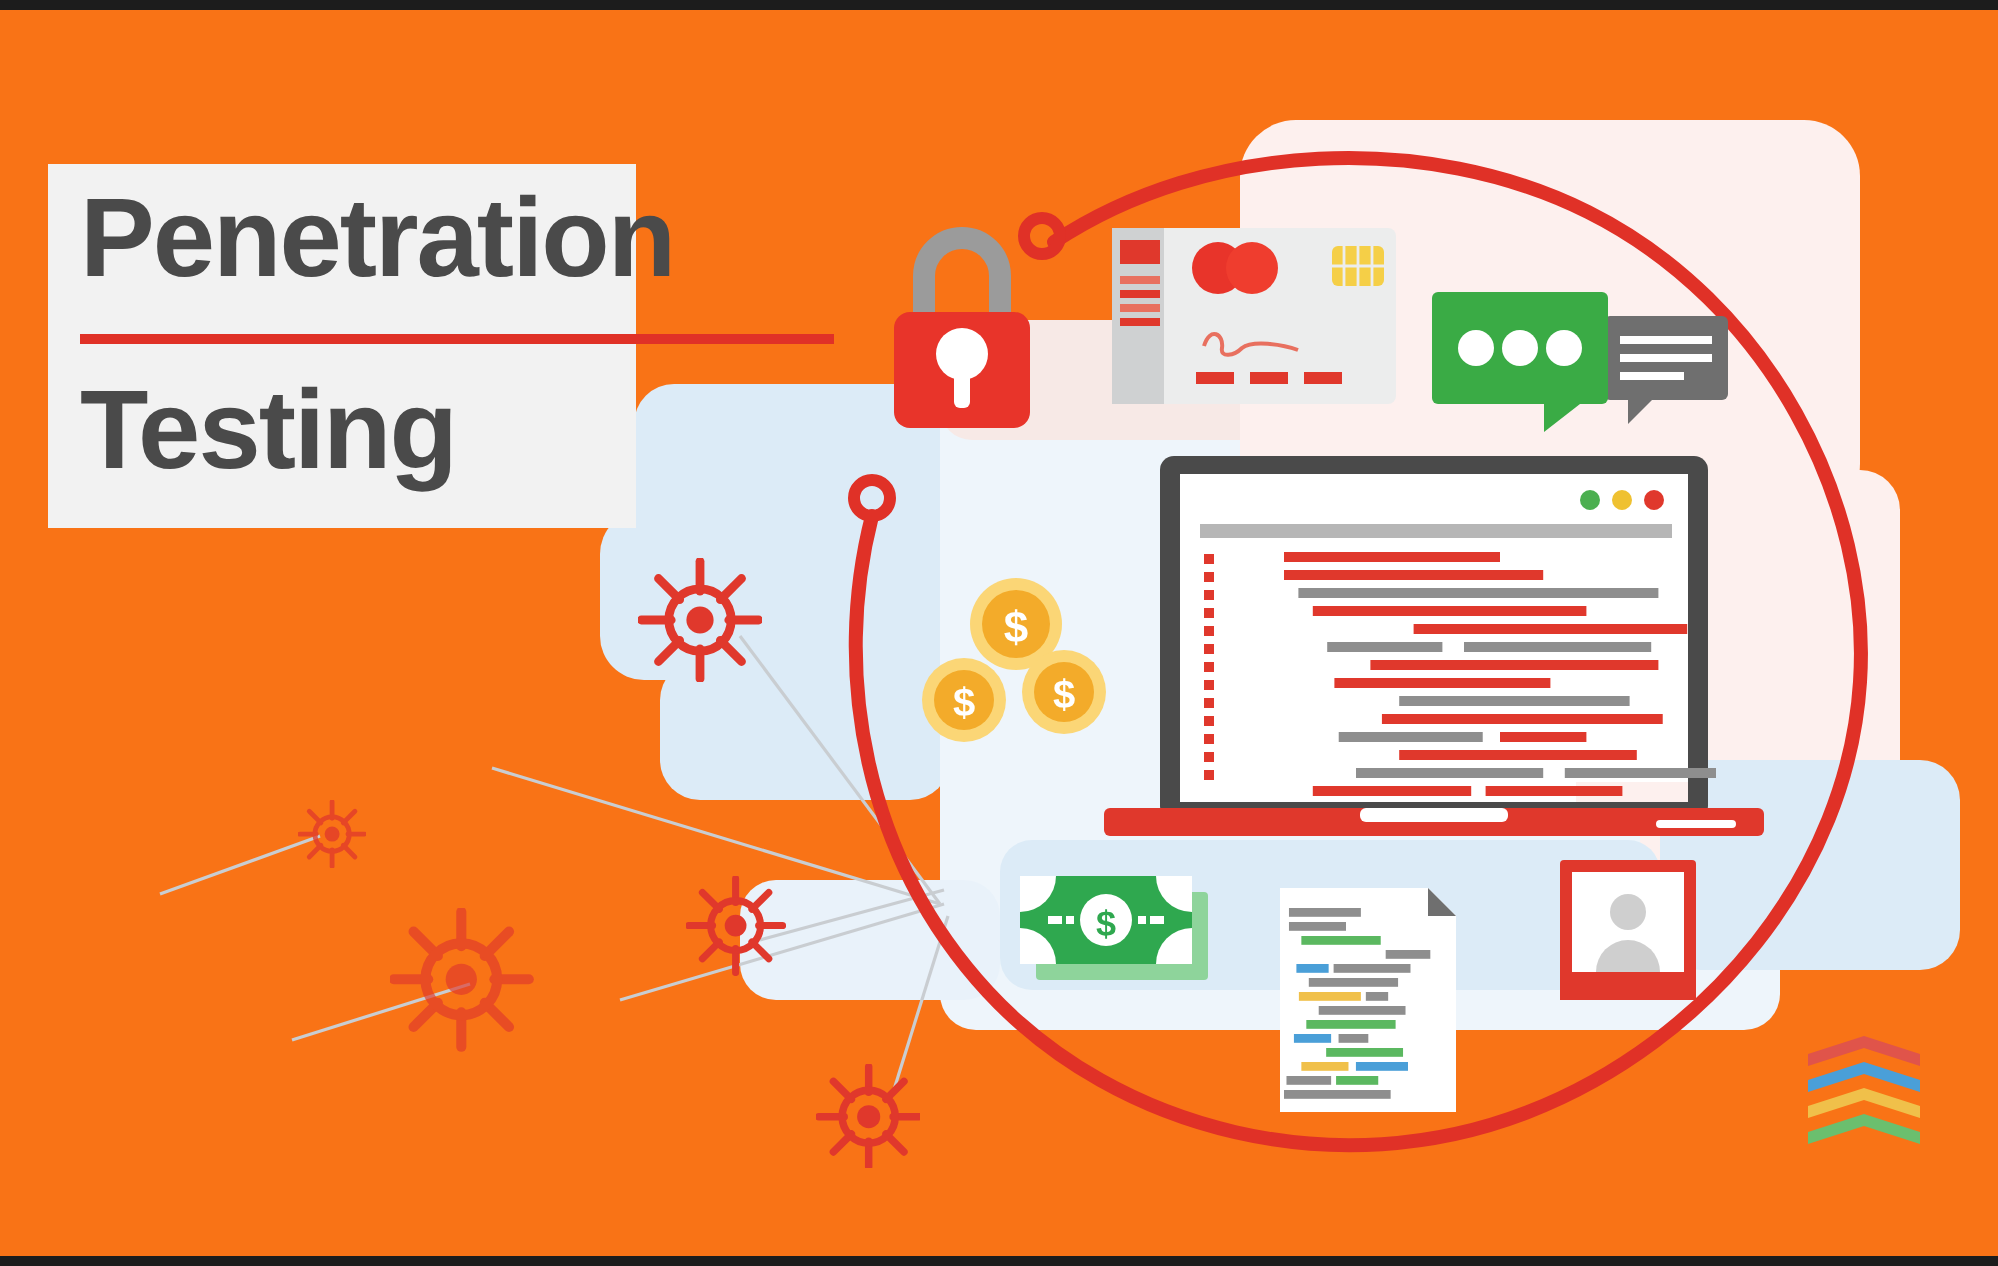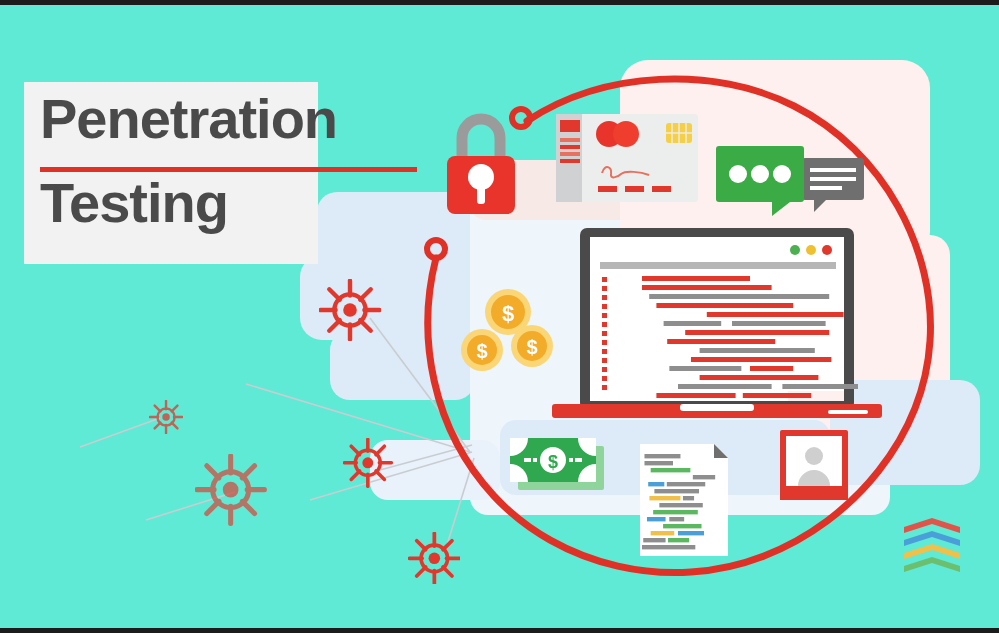--- a/index.html
+++ b/index.html
@@ -8,21 +8,21 @@
     padding: 0;
     background: #ffffff;
   }
   body {
     font-family: "Liberation Sans", sans-serif;
   }
   #stage {
     position: relative;
     width: 999px;
     height: 633px;
-    background: #5eead4;
+    background: #f97316;
     overflow: hidden;
   }
   .letterbox {
     position: absolute;
     left: 0;
     width: 999px;
     height: 5px;
     background: #1c1c1c;
     z-index: 60;
   }
@@ -148,21 +148,21 @@
       <line x1="246" y1="384" x2="470" y2="452" stroke="#c9cdd1" stroke-width="1.6"></line>
       <line x1="146" y1="520" x2="235" y2="492" stroke="#c9cdd1" stroke-width="1.6"></line>
       <line x1="380" y1="470" x2="472" y2="445" stroke="#c9cdd1" stroke-width="1.6"></line>
       <line x1="310" y1="500" x2="472" y2="452" stroke="#c9cdd1" stroke-width="1.6"></line>
       <line x1="446" y1="548" x2="474" y2="458" stroke="#c9cdd1" stroke-width="1.6"></line>
     </svg>
 
   <div id="title-block"></div>
   <div id="title-text-wrap">
     <div class="title-line">Penetration</div>
-    <div class="title-line" style="margin-top:22px;">Testing</div>
+    <div class="title-line" style="margin-top:34px;">Testing</div>
   </div>
   <div id="title-rule"></div>
 
   <div id="red-circle-wrap">
     <svg width="540" height="550" viewBox="0 0 540 550" xmlns="http://www.w3.org/2000/svg">
       <path d="M 113 85
                C 190 34, 300 30, 380 70
                C 470 115, 522 215, 516 305
                C 510 400, 440 485, 350 520
                C 255 557, 145 530, 80 460

